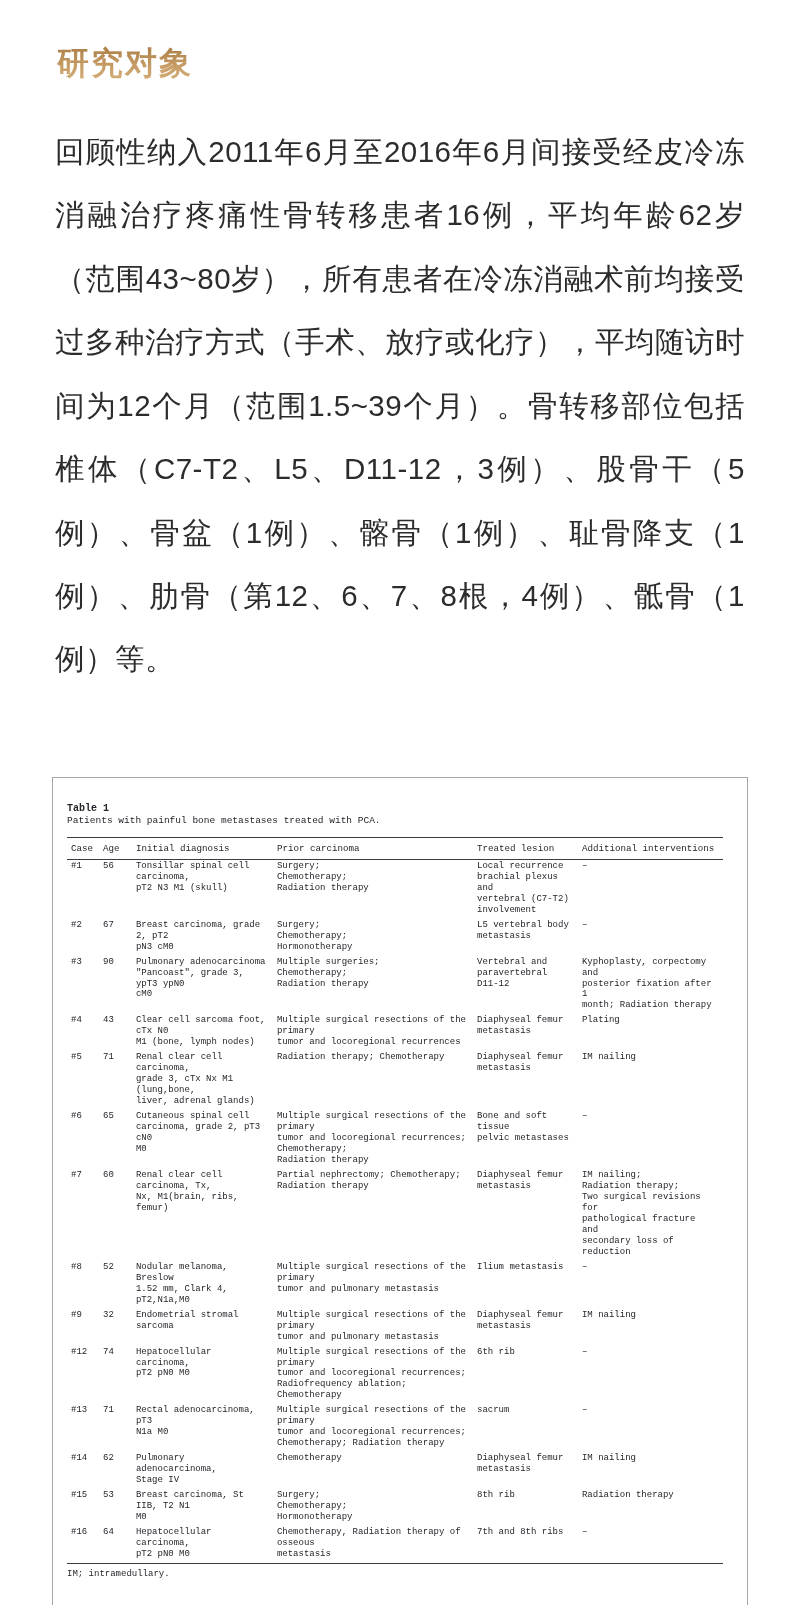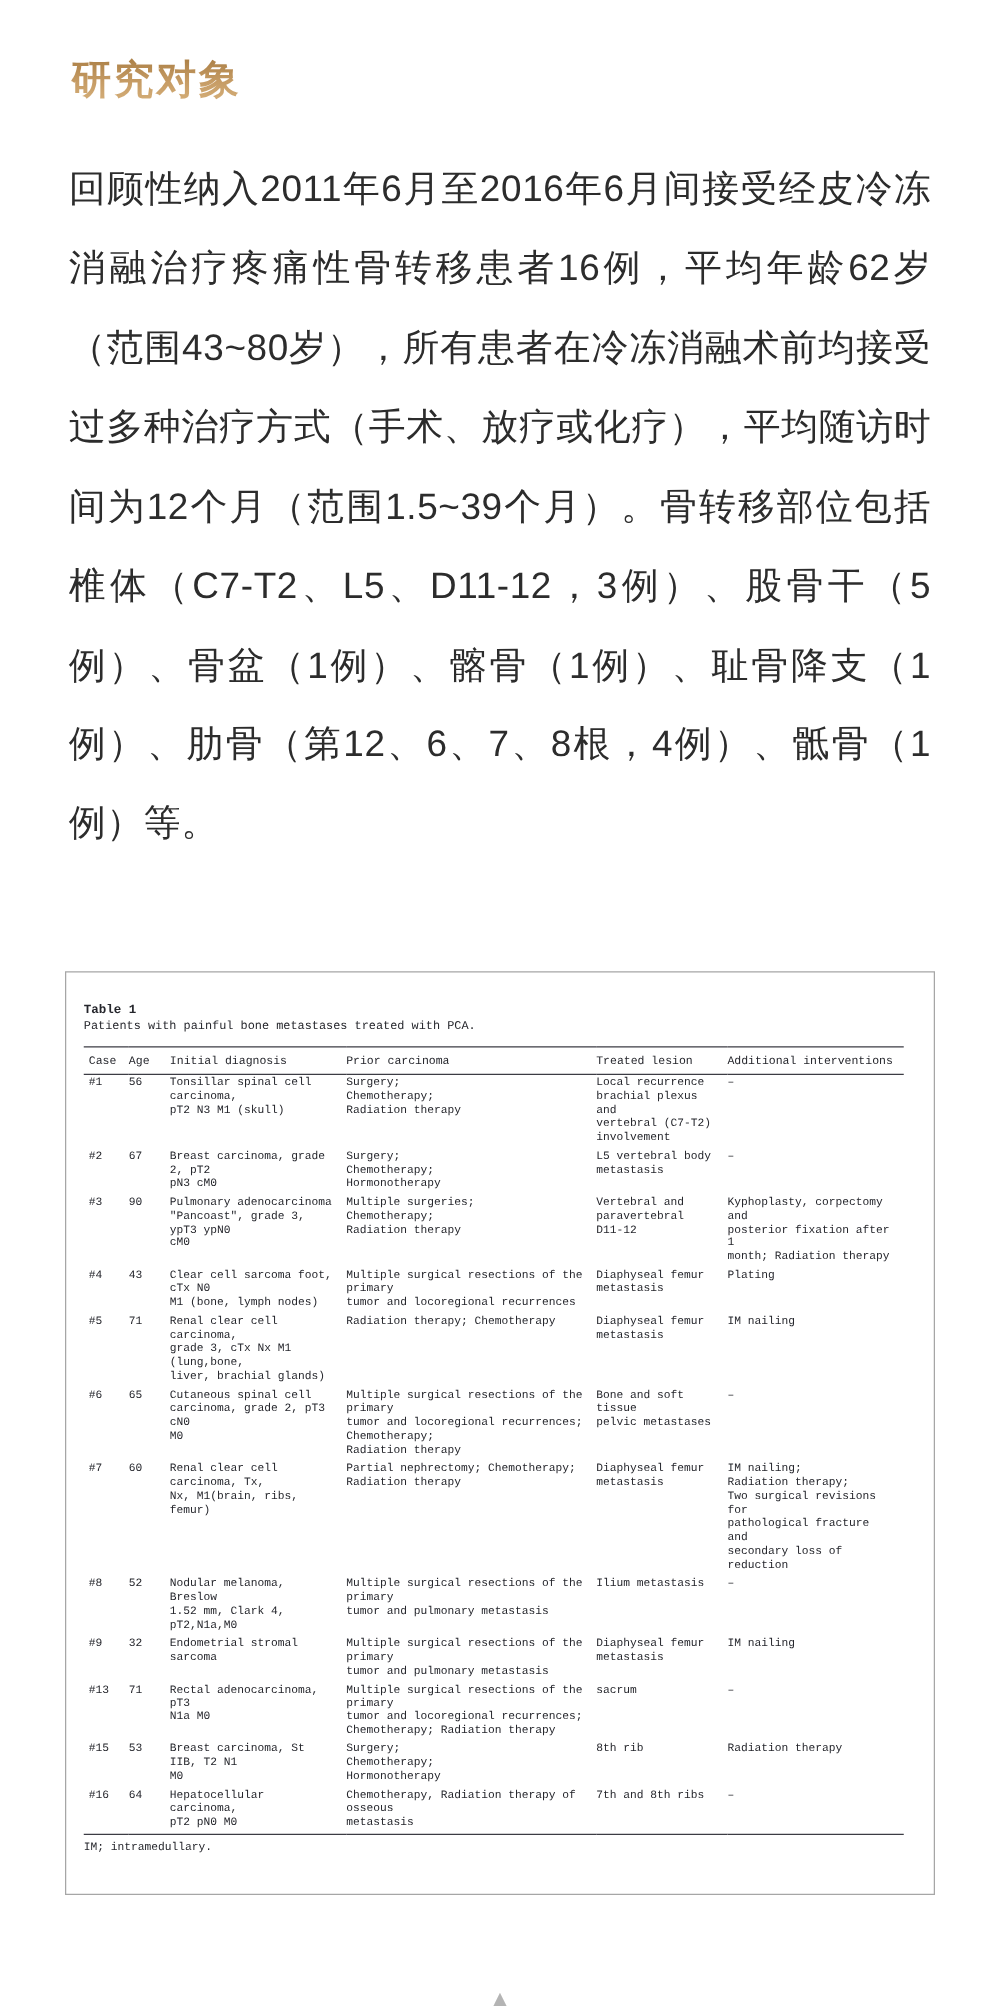--- a/index.html
+++ b/index.html
@@ -172,21 +172,21 @@
 tumor and locoregional recurrences</td>
               <td>Diaphyseal femur
 metastasis</td>
               <td>Plating</td>
             </tr>
             <tr>
               <td>#5</td>
               <td>71</td>
               <td>Renal clear cell carcinoma,
 grade 3, cTx Nx M1 (lung,bone,
-liver, brachial glands)</td>
+liver, adrenal glands)</td>
               <td>Radiation therapy; Chemotherapy</td>
               <td>Diaphyseal femur
 metastasis</td>
               <td>IM nailing</td>
             </tr>
             <tr>
               <td>#6</td>
               <td>65</td>
               <td>Cutaneous spinal cell
 carcinoma, grade 2, pT3 cN0
@@ -228,29 +228,50 @@
               <td>#9</td>
               <td>32</td>
               <td>Endometrial stromal sarcoma</td>
               <td>Multiple surgical resections of the primary
 tumor and pulmonary metastasis</td>
               <td>Diaphyseal femur
 metastasis</td>
               <td>IM nailing</td>
             </tr>
             <tr>
+              <td>#12</td>
+              <td>74</td>
+              <td>Hepatocellular carcinoma,
+pT2 pN0 M0</td>
+              <td>Multiple surgical resections of the primary
+tumor and locoregional recurrences;
+Radiofrequency ablation; Chemotherapy</td>
+              <td>6th rib</td>
+              <td>–</td>
+            </tr>
+            <tr>
               <td>#13</td>
               <td>71</td>
               <td>Rectal adenocarcinoma, pT3
 N1a M0</td>
               <td>Multiple surgical resections of the primary
 tumor and locoregional recurrences;
 Chemotherapy; Radiation therapy</td>
               <td>sacrum</td>
               <td>–</td>
+            </tr>
+            <tr>
+              <td>#14</td>
+              <td>62</td>
+              <td>Pulmonary adenocarcinoma,
+Stage IV</td>
+              <td>Chemotherapy</td>
+              <td>Diaphyseal femur
+metastasis</td>
+              <td>IM nailing</td>
             </tr>
             <tr>
               <td>#15</td>
               <td>53</td>
               <td>Breast carcinoma, St IIB, T2 N1
 M0</td>
               <td>Surgery;
 Chemotherapy;
 Hormonotherapy</td>
               <td>8th rib</td>

